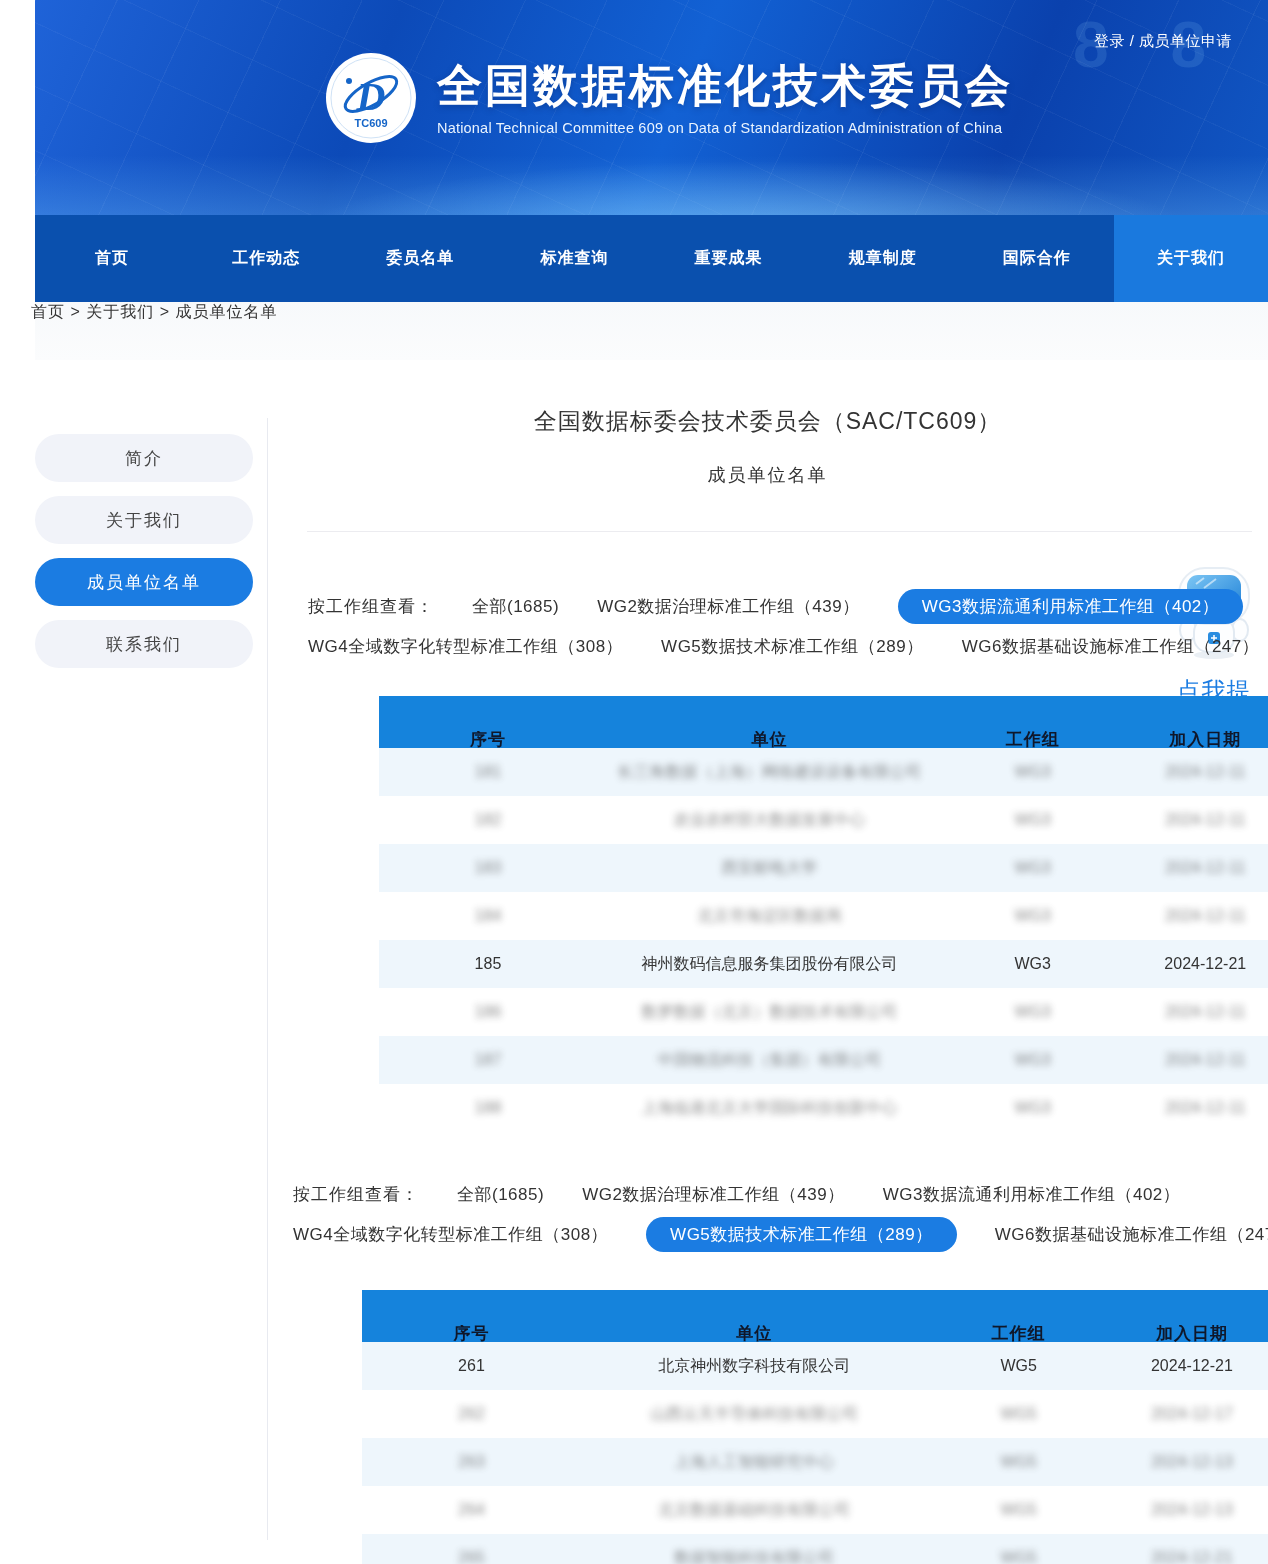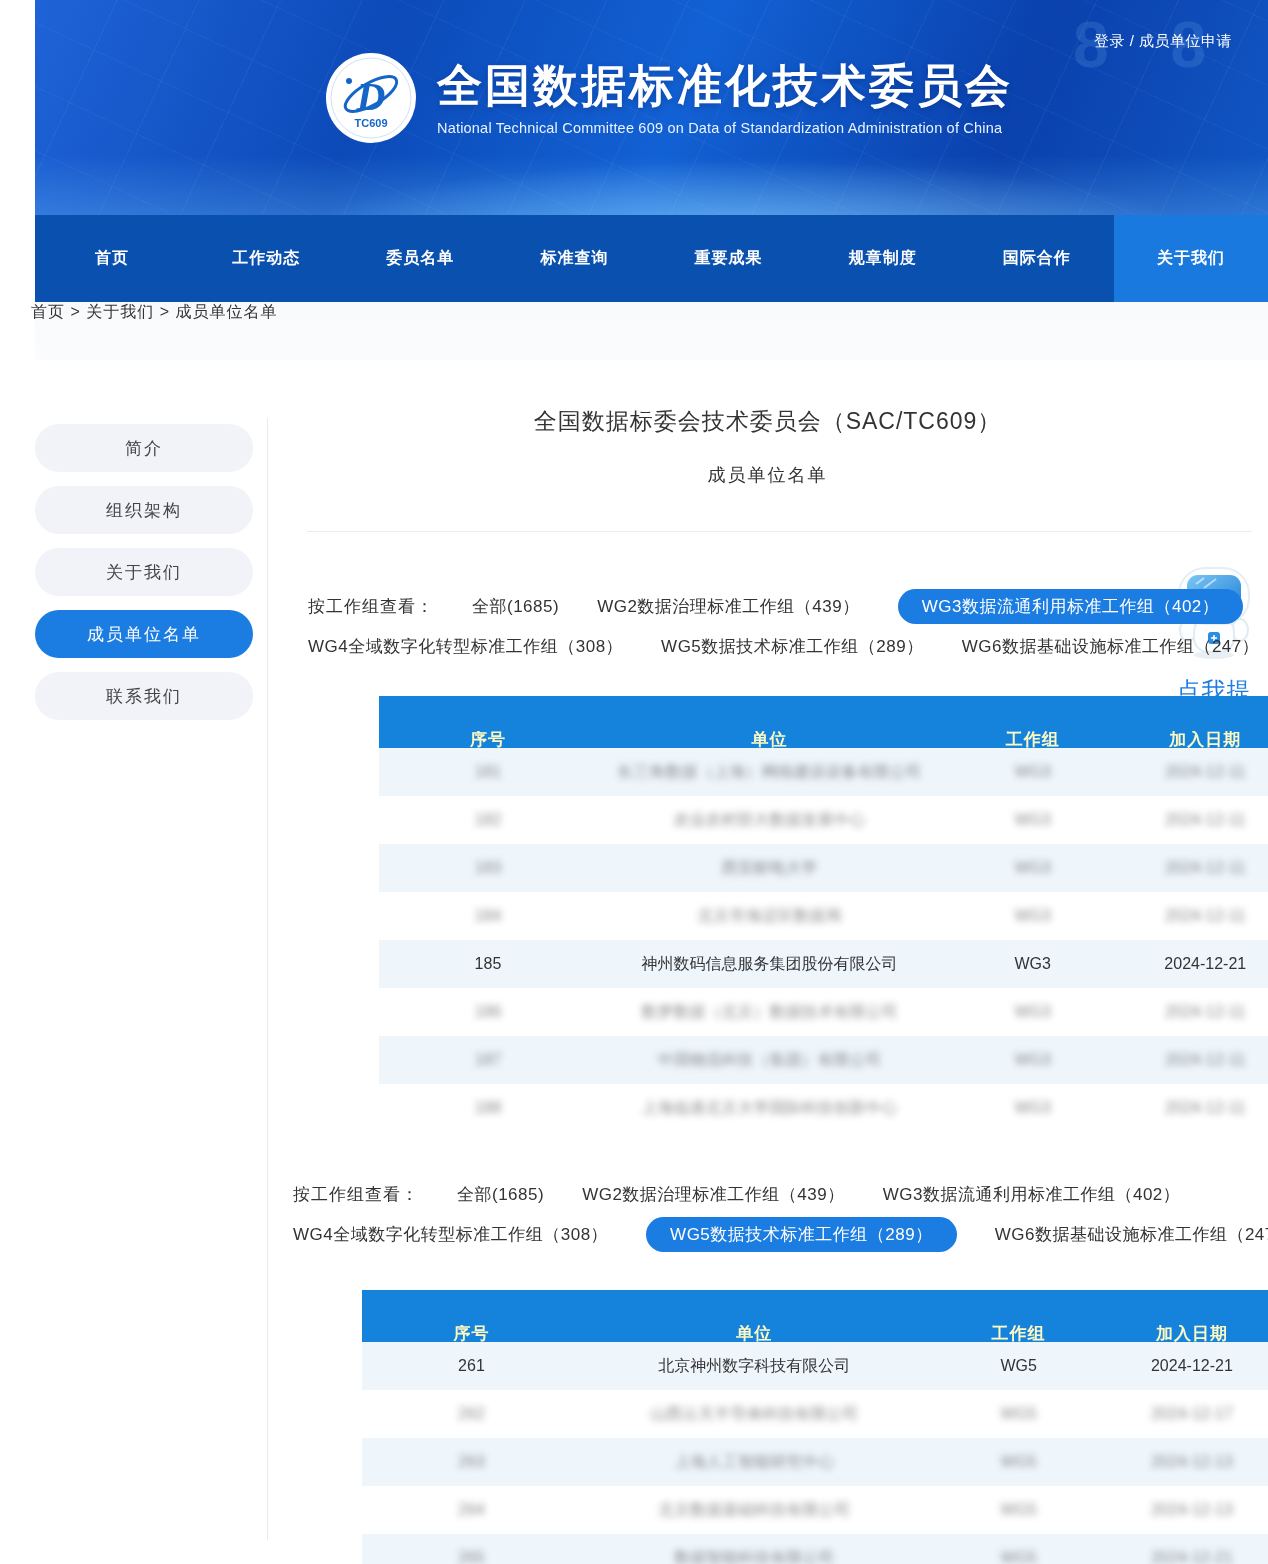--- a/index.html
+++ b/index.html
@@ -36,21 +36,21 @@
 
   
   .crumb-bar { height:58px; background:linear-gradient(180deg,#f7f9fb,#fbfcfd); display:flex; align-items:flex-start; }
   .crumb-bar span { font-size:16px; color:#333; margin-left:-4px; letter-spacing:1px; }
 
   
   .page { position:relative; height:1204px; }
   .v-line-left { position:absolute; left:232px; top:12px; height:1122px; width:1px; background:#e8eaf0; }
   .v-line-right { position:absolute; left:1251px; top:12px; height:1192px; width:1px; background:#eef0f4; }
 
-  .sidebar { position:absolute; left:0; top:18px; width:218px; display:flex; flex-direction:column; gap:14px; }
+  .sidebar { position:absolute; left:0; top:28px; width:218px; display:flex; flex-direction:column; gap:14px; }
   .side-item { height:48px; border-radius:25px; background:#f1f3f9; display:flex; align-items:center;
     justify-content:center; font-size:17px; color:#444; letter-spacing:2px; cursor:pointer; }
   .side-item.active { background:var(--primary); color:#fff; }
 
   .content { margin-left:232px; position:relative; }
   .page-title { text-align:center; margin-top:46px; font-size:23px; font-weight:normal; color:#333; letter-spacing:1px; }
   .page-subtitle { text-align:center; margin-top:26px; font-size:18px; color:#333; letter-spacing:2px; }
   .title-divider { border-top:1px solid #ececf0; margin:44px 16px 0 40px; }
 
   .filter-block { margin-top:56px; }
@@ -63,21 +63,21 @@
   .filter-opt.active { background:var(--primary); color:#fff; border-radius:18px; padding:6px 24px; }
 
   .assistant { position:absolute; right:8px; top:160px; width:92px; text-align:center; cursor:pointer; }
   .assistant .say { margin-top:11px; color:var(--primary); font-size:24px; letter-spacing:1px; }
 
   .member-table { margin-top:32px; }
   .member-table.t1 { margin-left:112px; width:908px; }
   .member-table.t2 { margin-left:95px; width:912px; margin-top:38px; }
   .tr { display:flex; height:48px; }
   .tr.thead { height:52px; background:var(--table-header); }
-  .tr.thead .td { color:#fef9c3; font-size:17px; font-weight:bold; letter-spacing:1px;margin-top:35px; }
+  .tr.thead .td { color:#0f172a; font-size:17px; font-weight:bold; letter-spacing:1px;margin-top:35px; }
   .td { display:flex; align-items:center; justify-content:center; font-size:16px; color:#333; overflow:hidden; white-space:nowrap; }
   .c0{width:24%} .c1{width:38%} .c2{width:20%} .c3{width:18%}
   .tr.alt { background:#eef6fc; }
   .tr .blur { filter:blur(3.5px); opacity:.6; color:#3a3a3a; }
 
   :root { --primary:#1b7ce2; --table-header:#1583dc; }
 </style>
 </head>
 <body>
 
@@ -116,21 +116,20 @@
   <div class="crumb-bar">
     <span>首页 &gt; 关于我们 &gt; 成员单位名单</span>
   </div>
 
   <div class="page">
     <div class="v-line-left"></div>
     <div class="v-line-right"></div>
 
     <aside class="sidebar" id="sidebar-items">
         <div class="side-item">简介</div>
-        <div class="side-item">组织架构</div>
         <div class="side-item">关于我们</div>
         <div class="side-item active">成员单位名单</div>
         <div class="side-item">联系我们</div>
       </aside>
 
     <div class="assistant">
       <svg width="80" height="94" viewBox="0 0 80 94">
         <defs>
           <linearGradient id="scr" x1="0" y1="0" x2="1" y2="1">
             <stop offset="0" stop-color="#7cc6f4"></stop>

